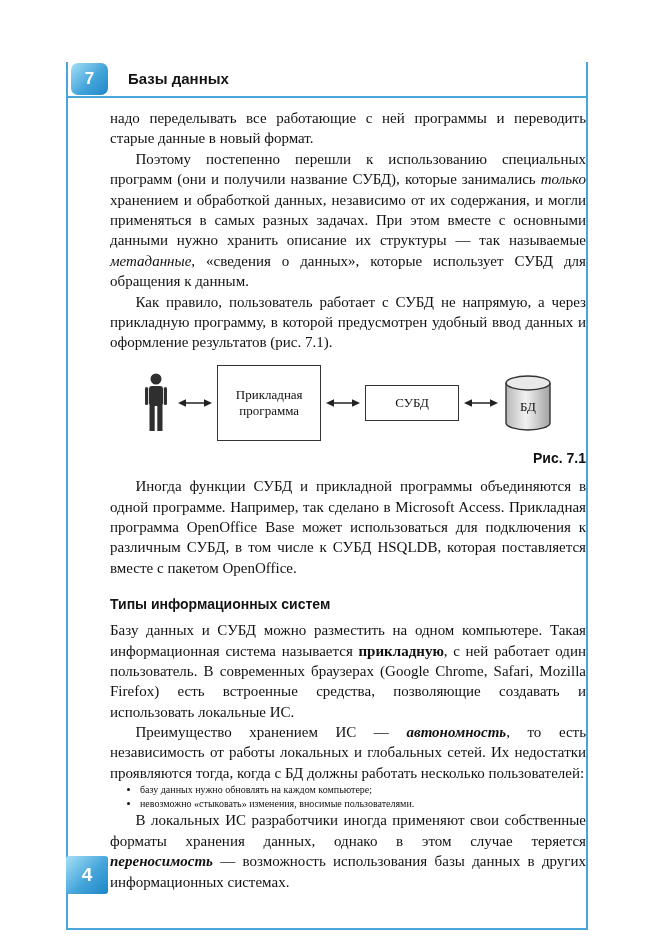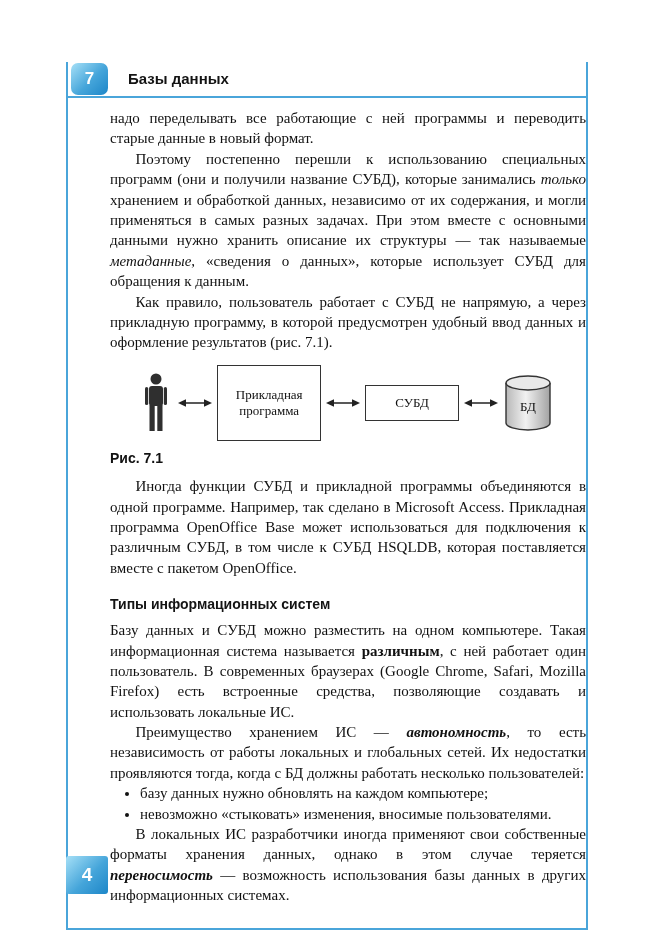--- a/index.html
+++ b/index.html
@@ -60,40 +60,40 @@
   .bd { font-weight: bold; }
   .bi { font-weight: bold; font-style: italic; }
 
   .section-heading {
     margin: 18px 0 8px 0;
     font-family: "Liberation Sans", sans-serif;
     font-weight: bold; font-size: 14px; color: #141414;
   }
 
   .bullets { margin: 0; padding-left: 30px; }
-  .bullets li { font-size: 15px; line-height: 1.36; text-align: justify; }
+  .bullets li { font-size: 10px; line-height: 1.36; text-align: justify; }
 
   
   .figure { margin: 12px 0 4px 0; }
   .fig-row {
     display: flex; align-items: center; justify-content: center;
   }
   .fig-box {
     border: 1px solid #333;
     background: #fff;
     font-size: 13px;
     text-align: center;
     padding: 21px 7px;
   }
   .fig-box-app { width: 88px; line-height: 1.25; }
   .fig-box-dbms { padding: 9px 29px; }
   .fig-arrow { margin: 0 5px; flex: 0 0 auto; }
   .fig-person { margin-right: 4px; }
   .fig-caption {
-    text-align: left;
+    text-align: right;
     font-family: "Liberation Sans", sans-serif;
     font-weight: bold; font-size: 14px;
     margin: 9px 0 10px 0;
   }
 </style>
 </head>
 <body>
 
 <div class="page">
 
@@ -162,21 +162,21 @@
         </svg>
 
       </div>
       <div class="fig-caption">Рис. 7.1</div>
     </div>
 
     <p class="para ind"><span>Иногда функции СУБД и прикладной программы объединяются в одной программе. Например, так сделано в Microsoft Access. Прикладная программа OpenOffice Base может использоваться для подключения к различным СУБД, в том числе к СУБД HSQLDB, которая поставляется вместе с пакетом OpenOffice.</span></p>
 
     <h2 class="section-heading">Типы информационных систем</h2>
 
-    <p class="para"><span>Базу данных и СУБД можно разместить на одном компьютере. Такая информационная система называется </span><span class="bd">различным</span><span>, с ней работает один пользователь. В современных браузерах (Google Chrome, Safari, Mozilla Firefox) есть встроенные средства, позволяющие создавать и использовать локальные ИС.</span></p>
+    <p class="para"><span>Базу данных и СУБД можно разместить на одном компьютере. Такая информационная система называется </span><span class="bd">прикладную</span><span>, с ней работает один пользователь. В современных браузерах (Google Chrome, Safari, Mozilla Firefox) есть встроенные средства, позволяющие создавать и использовать локальные ИС.</span></p>
     <p class="para ind"><span>Преимущество хранением ИС — </span><span class="bi">автономность</span><span>, то есть независимость от работы локальных и глобальных сетей. Их недостатки проявляются тогда, когда с БД должны работать несколько пользователей:</span></p>
 
     <ul class="bullets">
       <li>базу данных нужно обновлять на каждом компьютере;</li>
       <li>невозможно «стыковать» изменения, вносимые пользователями.</li>
     </ul>
 
     <p class="para ind"><span>В локальных ИС разработчики иногда применяют свои собственные форматы хранения данных, однако в этом случае теряется </span><span class="bi">переносимость</span><span> — возможность использования базы данных в других информационных системах.</span></p>
 
   </div>

